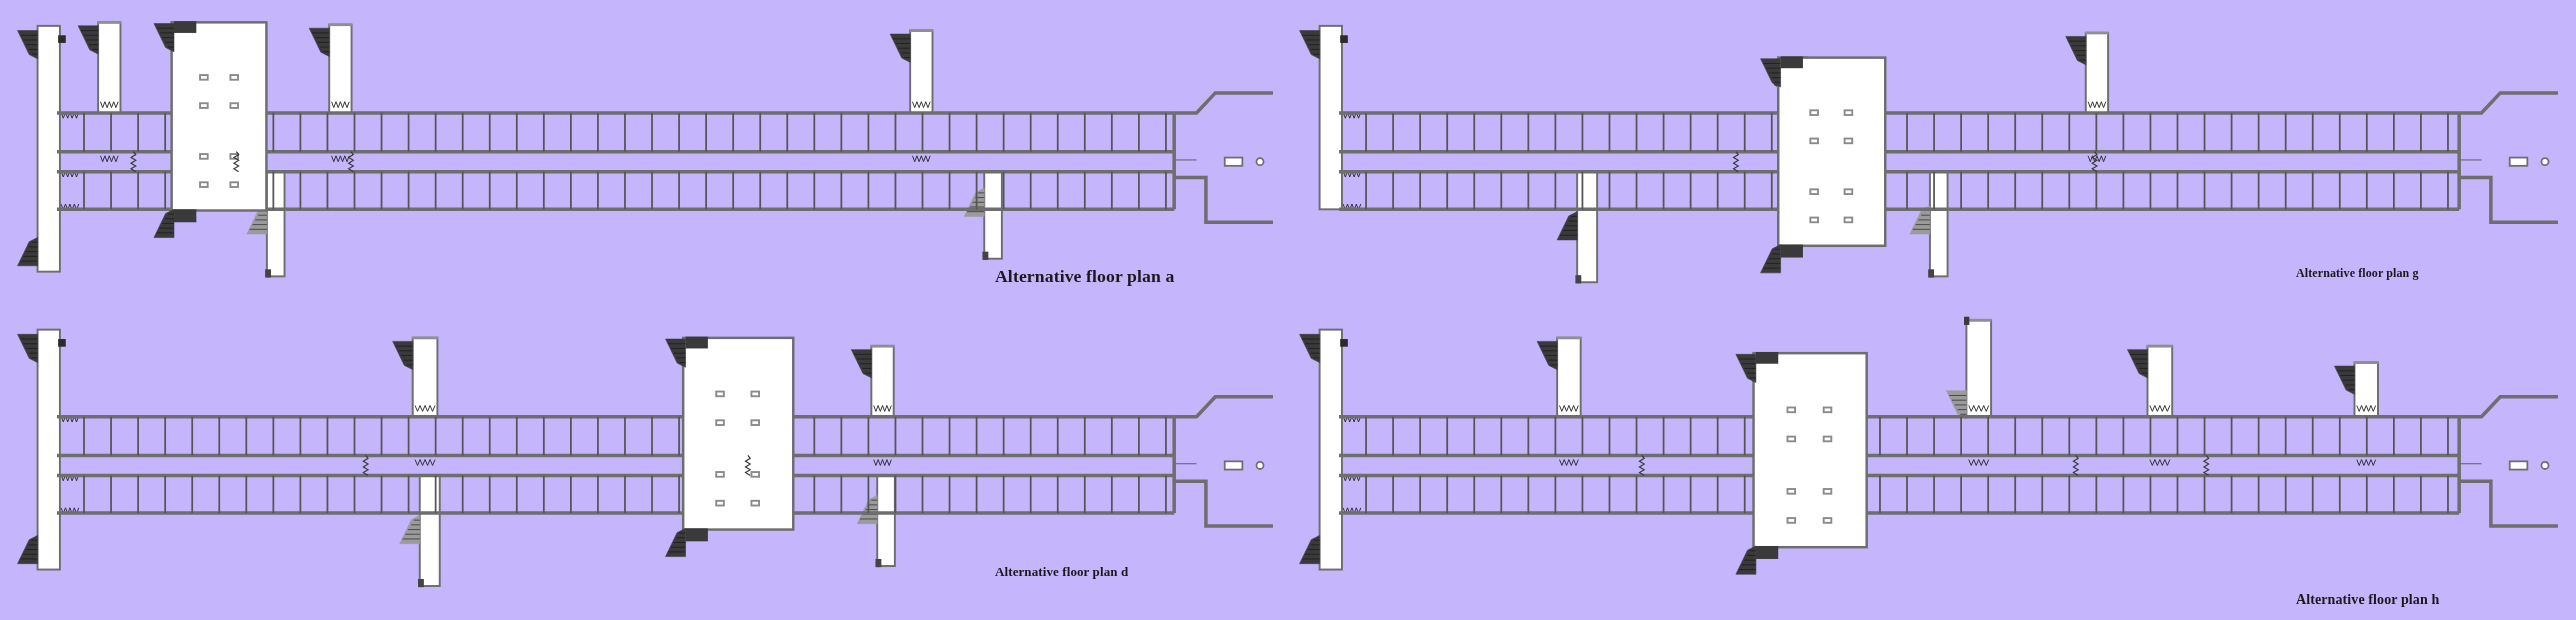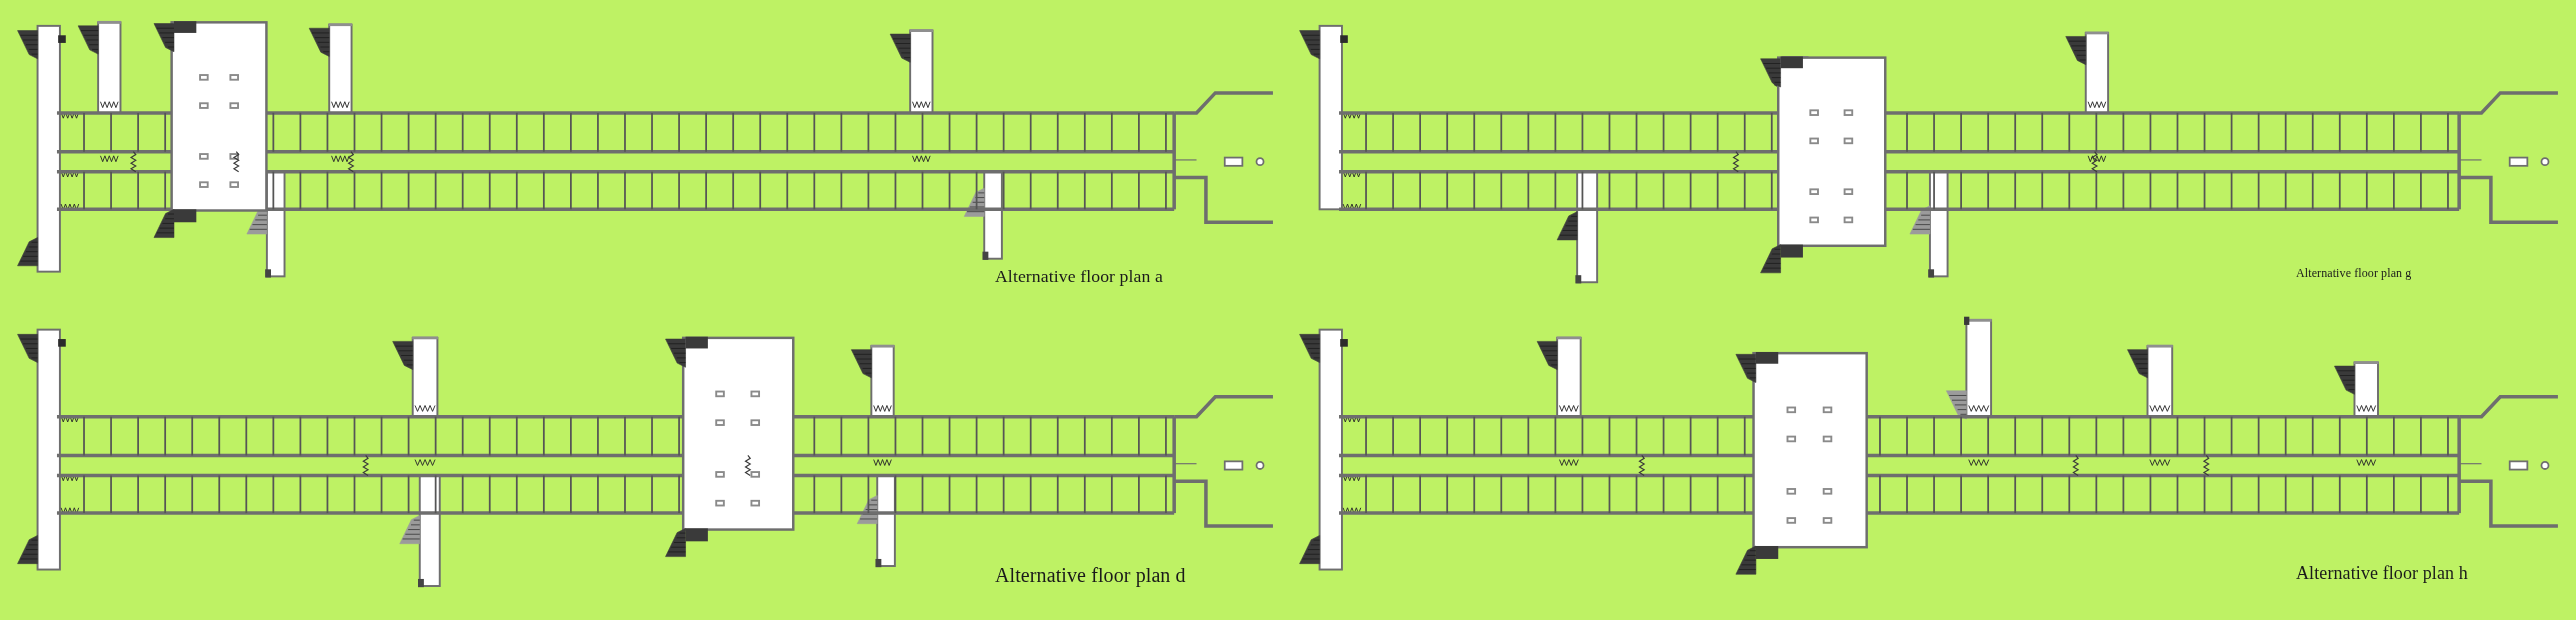--- a/index.html
+++ b/index.html
@@ -1,17 +1,17 @@
 <!DOCTYPE html>
 <html style="font-size:9.4px"><head>
 <meta charset="utf-8">
 <style>
   html,body{margin:0;padding:0;background:#ffffff;}
   body{width:2576px;height:620px;font-family:"Liberation Serif",serif;position:relative;overflow:hidden;}
-  .sheet{position:relative;width:2576px;height:620px;background:#bef264;}
+  .sheet{position:relative;width:2576px;height:620px;background:#c4b5fd;font-weight:bold;}
   .panel{position:absolute;}
   .panel svg{display:block;}
   .caption{
     position:absolute;
     font-family:"Liberation Serif","DejaVu Serif",serif;
     font-size:17.7px;
     color:#1a1a1a;
     white-space:nowrap;
     letter-spacing:0.1px;
   }
@@ -761,21 +761,21 @@
           <path d="M1995 178 L2033 178 L2065 144 L2163 144" stroke="#6e6e6e" stroke-width="6" fill="none"></path>
           <path d="M1995 288 L2049 288 L2049 364 L2163 364" stroke="#6e6e6e" stroke-width="6" fill="none"></path>
           <line x1="1995" y1="258" x2="2033" y2="258" stroke="#6e6e6e" stroke-width="2"></line>
           <rect x="2081" y="254" width="30" height="14" fill="#fff" stroke="#6e6e6e" stroke-width="3"></rect>
           <circle cx="2141" cy="261" r="6" fill="#fff" stroke="#6e6e6e" stroke-width="3"></circle>
         </g>
         <path d="M620 244 L624 248.85714285714286 L616 253.71428571428572 L624 258.57142857142856 L616 263.42857142857144 L624 268.2857142857143 L616 273.1428571428571 L624 278" stroke="#3a3a3a" stroke-width="2" fill="none"></path>
         <path d="M1270 244 L1274 248.85714285714286 L1266 253.71428571428572 L1274 258.57142857142856 L1266 263.42857142857144 L1274 268.2857142857143 L1266 273.1428571428571 L1274 278" stroke="#3a3a3a" stroke-width="2" fill="none"></path>
       </svg>
     </div>
-    <div class="caption" style="left: 995px; top: 564px; color: rgb(26, 26, 26); font-size: 20px;">Alternative floor plan d</div>
+    <div class="caption" style="left: 995px; top: 564px; color: rgb(26, 26, 26); font-size: 13px;">Alternative floor plan d</div>
     <div class="panel" style="left: 1288px; top: 312px;">
       <svg width="1288" height="294" viewBox="0 0 2187 500">
         <g>
           <rect x="456" y="44" width="40" height="134" fill="#fff" stroke="#6e6e6e" stroke-width="3.3000000000000003"></rect>
           <line x1="455" y1="44" x2="497" y2="44" stroke="#8f8f8f" stroke-width="4.800000000000001"></line>
         </g>
         <g>
           <path d="M422 50 L456 50 L456 98 L441.72 90.8 Z" fill="#3a3a3a" stroke="#3a3a3a" stroke-width="1"></path>
           <line x1="426.76" y1="58" x2="456" y2="58" stroke="#111" stroke-width="1"></line>
           <line x1="431.52" y1="66" x2="456" y2="66" stroke="#111" stroke-width="1"></line>
@@ -1031,15 +1031,15 @@
           <path d="M1990 288 L2044 288 L2044 364 L2158 364" stroke="#6e6e6e" stroke-width="6" fill="none"></path>
           <line x1="1990" y1="258" x2="2028" y2="258" stroke="#6e6e6e" stroke-width="2"></line>
           <rect x="2076" y="254" width="30" height="14" fill="#fff" stroke="#6e6e6e" stroke-width="3"></rect>
           <circle cx="2136" cy="261" r="6" fill="#fff" stroke="#6e6e6e" stroke-width="3"></circle>
         </g>
         <path d="M600 244 L604 248.85714285714286 L596 253.71428571428572 L604 258.57142857142856 L596 263.42857142857144 L604 268.2857142857143 L596 273.1428571428571 L604 278" stroke="#3a3a3a" stroke-width="2" fill="none"></path>
         <path d="M1338 244 L1342 248.85714285714286 L1334 253.71428571428572 L1342 258.57142857142856 L1334 263.42857142857144 L1342 268.2857142857143 L1334 273.1428571428571 L1342 278" stroke="#3a3a3a" stroke-width="2" fill="none"></path>
         <path d="M1560 244 L1564 248.85714285714286 L1556 253.71428571428572 L1564 258.57142857142856 L1556 263.42857142857144 L1564 268.2857142857143 L1556 273.1428571428571 L1564 278" stroke="#3a3a3a" stroke-width="2" fill="none"></path>
       </svg>
     </div>
-    <div class="caption" style="left: 2296px; top: 563px; color: rgb(26, 26, 26); font-size: 18px;">Alternative floor plan h</div>
+    <div class="caption" style="left: 2296px; top: 592px; color: rgb(26, 26, 26); font-size: 14px;">Alternative floor plan h</div>
   </div>
 
 
 </body></html>

